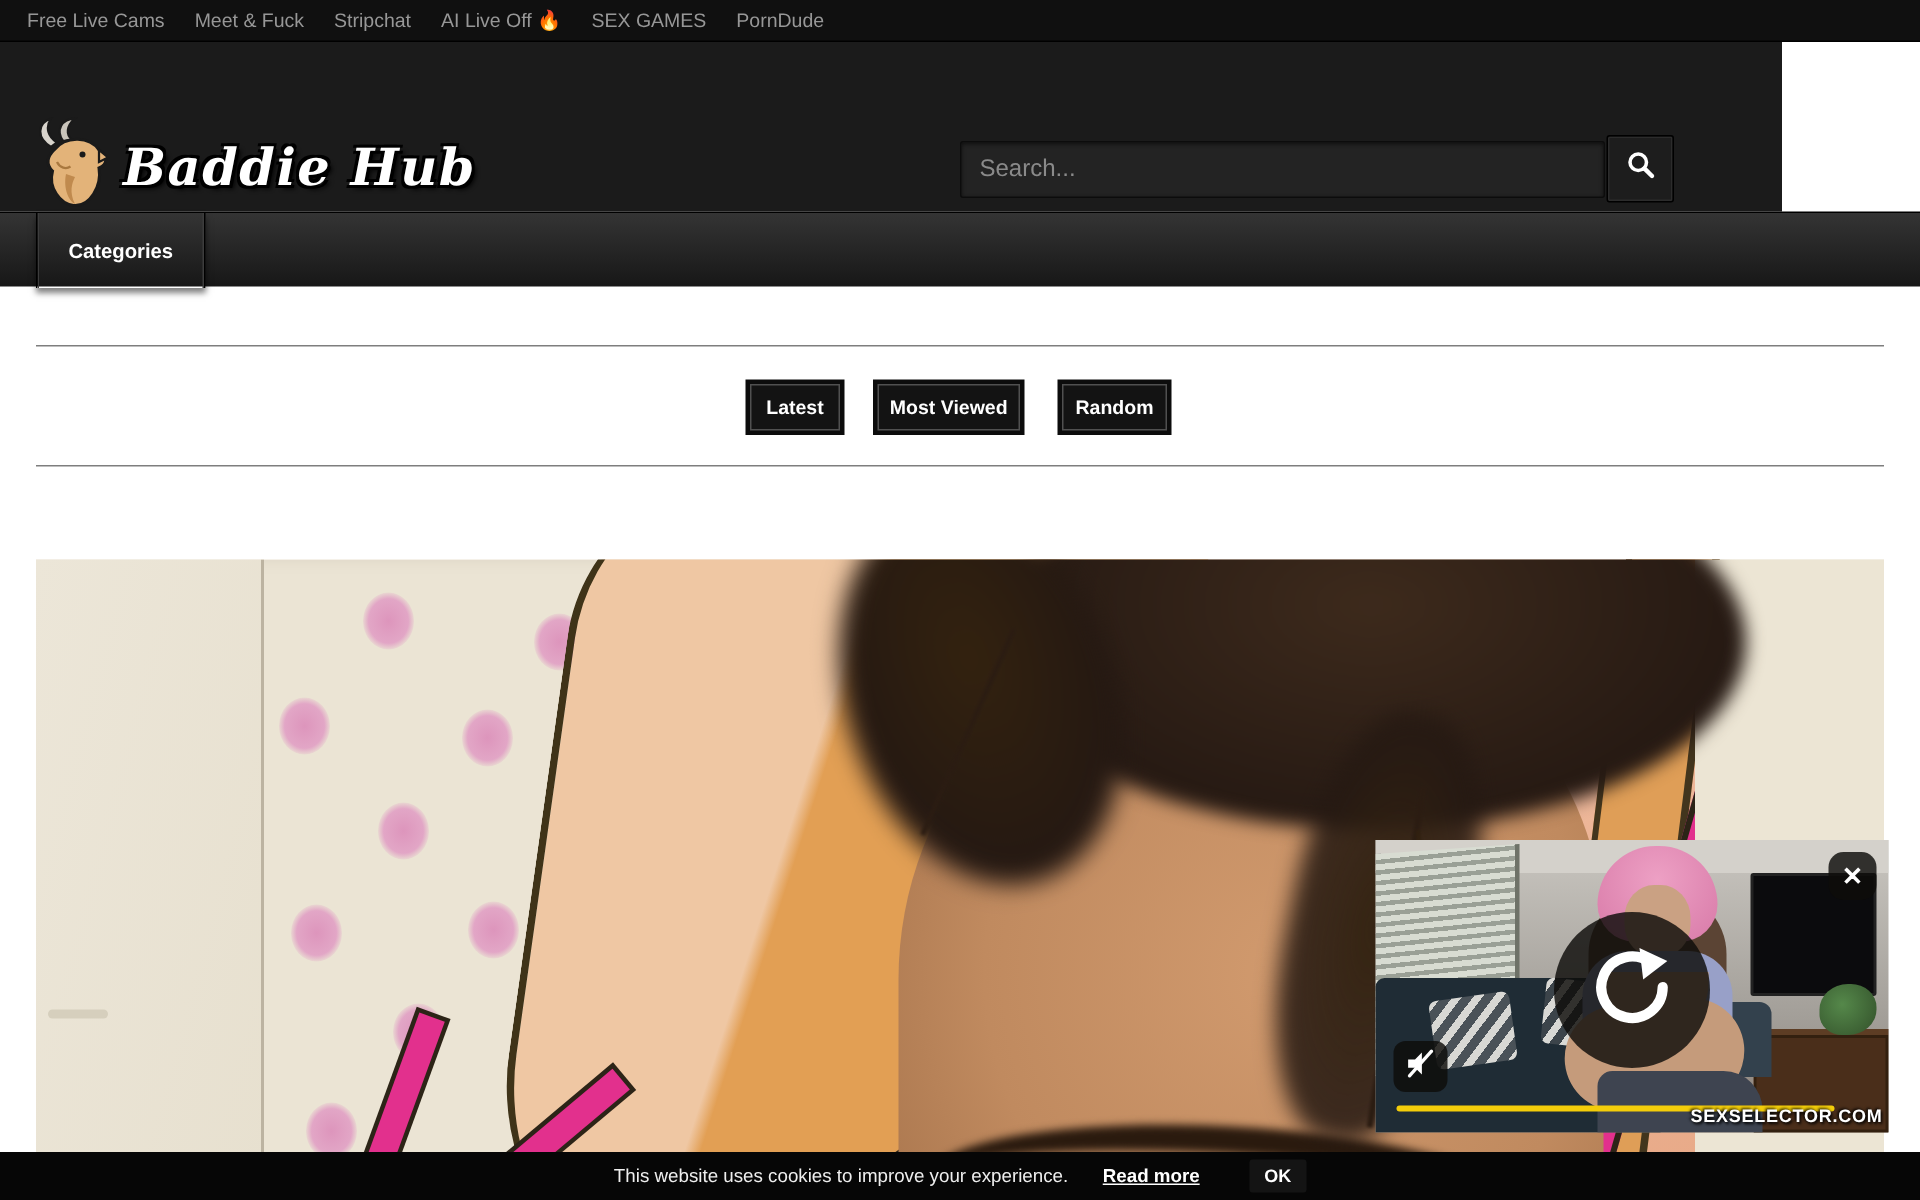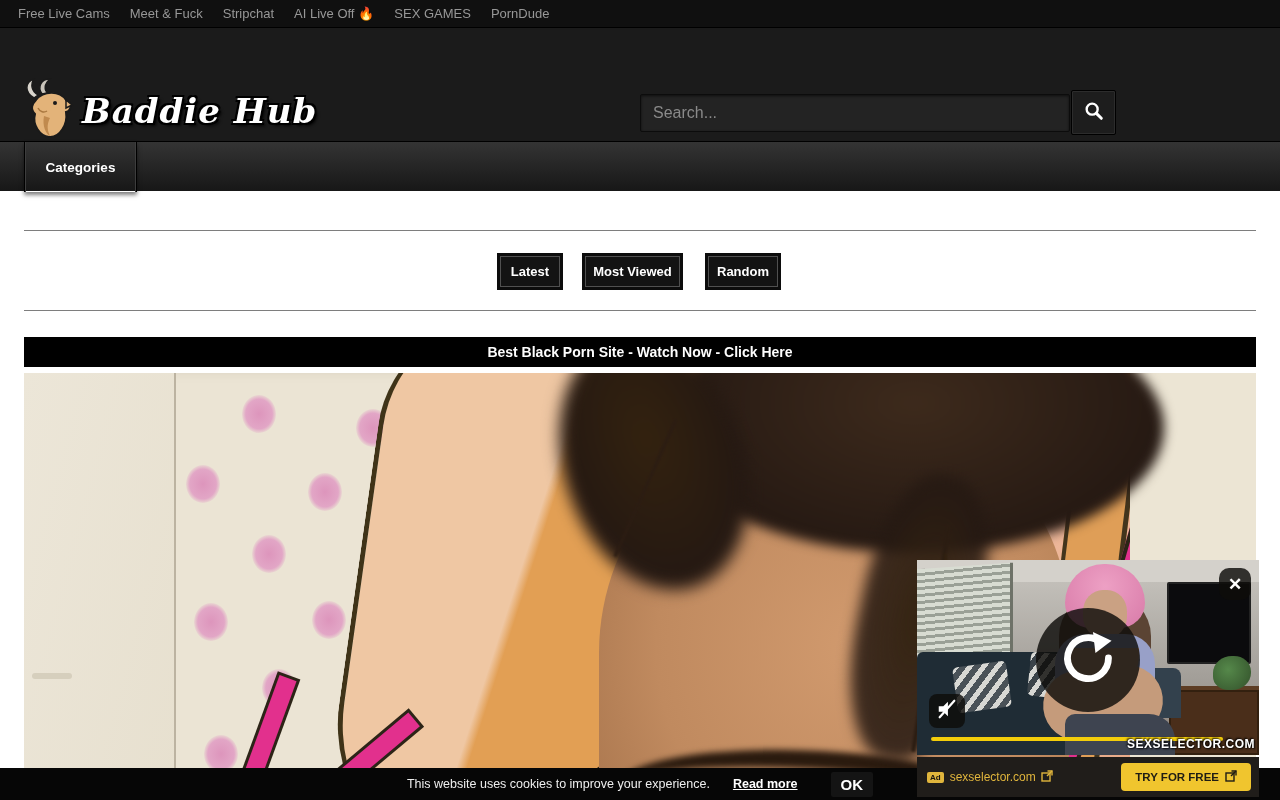--- a/index.html
+++ b/index.html
@@ -12,21 +12,21 @@
   .topbar {
     position:absolute; left:0; top:0; width:1280px; height:28px;
     background:#101010; display:flex; align-items:center; padding-left:8px;
     border-bottom:1px solid #000;
   }
   .toplink {
     color:#979797; font-size:13px; padding:0 10px; text-decoration:none; cursor:pointer;
     line-height:28px; white-space:nowrap;
   }
   
-  .header { position:absolute; left:0; top:28px; width:1280px; height:113px; background:#1b1b1b;padding-left:19px; }
+  .header { position:absolute; left:0; top:28px; width:1188px; height:113px; background:#1b1b1b;padding-left:19px; }
   .logo { position:absolute; left:22px; top:50px; display:flex; align-items:center; cursor:pointer; }
   .logo-text {
     font-family:"DejaVu Serif",serif; font-style:italic; font-weight:bold;
     font-size:34px; color:#fff; letter-spacing:1px; margin-left:6px;
     text-shadow:2px 2px 0 #000, -2px 2px 0 #000, 2px -2px 0 #000, -2px -2px 0 #000, 3px 3px 3px rgba(0,0,0,.8);
   }
   .search-input {
     position:absolute; left:640px; top:66px; width:430px; height:38px;
     background:#232323; border:1px solid #0c0c0c; box-shadow:inset 0 1px 3px rgba(0,0,0,.6);
     color:#cfcfcf; font-size:16px; padding:0 12px; outline:none; border-radius:2px;
@@ -85,21 +85,21 @@
   .ctrl { position:absolute; background:rgba(14,12,10,.82); display:flex; align-items:center; justify-content:center; cursor:pointer; }
   .watermark { position:absolute; right:4px; bottom:4px; color:#fff; font-size:12px; font-weight:800;
     letter-spacing:.5px; text-shadow:1px 1px 2px #000, -1px -1px 2px #000; }
   .progress { position:absolute; left:14px; bottom:14px; height:4px; background:#f3cd0a; border-radius:2px; }
   
   .cookiebar {
     position:absolute; left:0; top:768px; width:1280px; height:32px; background:#060606; z-index:30;
     display:flex; align-items:center; justify-content:center; gap:23px; color:#eee; font-size:12.5px;
   }
   .cookiebar a { color:#fff; text-decoration:underline; cursor:pointer; font-weight:bold; }
-  .ok-btn { background:#141414; color:#fff; border:none; font-weight:bold; font-size:15px;
+  .ok-btn { background:#141414; color:#fff; border:none; font-weight:bold; font-size:12px;
     padding:4px 10px; margin-left:10px; cursor:pointer; border-radius:2px; }
 </style>
 </head>
 <body>
 
 <div class="page">
 
   <div class="topbar">
     <a class="toplink">Free Live Cams</a>
     <a class="toplink">Meet &amp; Fuck</a>
@@ -140,23 +140,20 @@
   </div>
 
   <div class="rule" style="top:230px"></div>
 
   <div class="tab" style="left:500px;width:60px">Latest</div>
   <div class="tab" style="left:585px;width:95px">Most Viewed</div>
   <div class="tab" style="left:708px;width:70px">Random</div>
 
   <div class="rule" style="top:310px"></div>
 
-  <div class="banner">
-    <a>Best Black Porn Site - Watch Now - Click Here</a>
-  </div>
 
   <div class="media">
 
     <div class="abs" style="left:0;top:0;width:152px;height:427px;background:linear-gradient(105deg,#ece6d8,#e7e0cf);"></div>
     <div class="abs" style="left:150px;top:0;width:2px;height:427px;background:#bcb3a1;"></div>
     <div class="abs" style="left:8px;top:300px;width:40px;height:6px;background:#d6cfbd;border-radius:3px;"></div>
 
     <div id="dots">
         <div class="dot" style="left: 218px; top: 22px;"></div>
         <div class="dot" style="left: 332px; top: 36px;"></div>
@@ -249,38 +246,15 @@
           <svg width="22" height="22" viewBox="0 0 24 24">
             <polygon points="3,9 8,9 13,4 13,20 8,15 3,15" fill="#fff"></polygon>
             <line x1="4" y1="21" x2="20" y2="3" stroke="#fff" stroke-width="2.4" stroke-linecap="round"></line>
           </svg>
         </span>
       </div>
       <div class="progress" id="ad-progress" style="width: 292px;"></div>
       <div class="watermark">SEXSELECTOR.COM</div>
     </div>
 
-    <div class="ad-bar">
-      <span class="ad-badge">Ad</span>
-      <a class="ad-site">
-        <span>sexselector.com</span>
-        <span>
-          <svg width="12" height="12" viewBox="0 0 12 12">
-            <rect x="1" y="3" width="8" height="8" fill="none" stroke="#e0b53c" stroke-width="1.4"></rect>
-            <path d="M6.5 1 H11 V5.5" fill="none" stroke="#e0b53c" stroke-width="1.4"></path>
-            <line x1="11" y1="1" x2="6" y2="6" stroke="#e0b53c" stroke-width="1.4"></line>
-          </svg>
-        </span>
-      </a>
-      <button class="ad-cta">
-        <span>TRY FOR FREE</span>
-        <span>
-          <svg width="12" height="12" viewBox="0 0 12 12">
-            <rect x="1" y="3" width="8" height="8" fill="none" stroke="#1f1c14" stroke-width="1.4"></rect>
-            <path d="M6.5 1 H11 V5.5" fill="none" stroke="#1f1c14" stroke-width="1.4"></path>
-            <line x1="11" y1="1" x2="6" y2="6" stroke="#1f1c14" stroke-width="1.4"></line>
-          </svg>
-        </span>
-      </button>
-    </div>
   </div>
 
 </div>
 
 </body></html>

